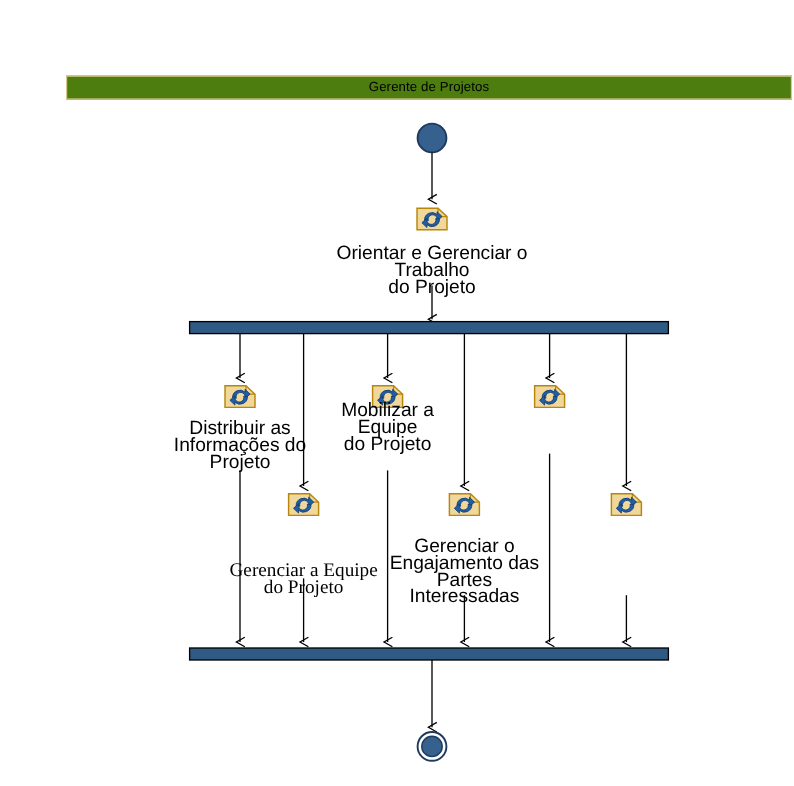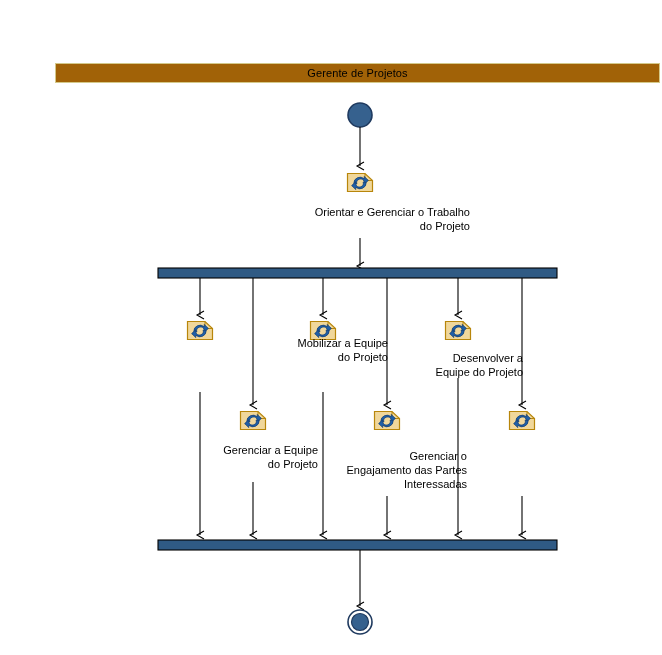--- a/index.html
+++ b/index.html
@@ -25,37 +25,37 @@
     left: 0; top: 0;
     width: 662px;
     height: 655px;
   }
   .swimlane-header {
     position: absolute;
     left: 55px;
     top: 63px;
     width: 605px;
     height: 20px;
-    background: #a16207;
+    background: #4d7c0f;
     border: 1px solid #d4c98a;
     box-sizing: border-box;
     display: flex;
     align-items: center;
     justify-content: center;
   }
   .swimlane-header-label {
     font-size: 11px;
     color: #000000;
     letter-spacing: 0.1px;
     line-height: 1;
   }
   .node-label {
     position: absolute;
-    text-align: right;
-    font-size: 11px;
+    text-align: center;
+    font-size: 16px;
     color: #000000;
     line-height: 14px;
     white-space: pre-line;
     transform: translateX(-50%);
   }
 </style>
 </head>
 <body>
 
 <div id="diagram-root">
@@ -137,28 +137,29 @@
 
     <line x1="360" y1="550" x2="360" y2="606" stroke="#000000" stroke-width="1.1" marker-end="url(#arrow)"></line>
 
     <circle cx="360" cy="622" r="12" fill="#ffffff" stroke="#1f3a5f" stroke-width="1.6"></circle>
     <circle cx="360" cy="622" r="8.5" fill="#36618e" stroke="#1f3a5f" stroke-width="1.2"></circle>
   </svg>
 
   <div class="node-label" style="left:360px; top:205px; width:220px;">Orientar e Gerenciar o Trabalho
 do Projeto</div>
 
+  <div class="node-label" style="left:200px; top:351px; width:120px;">Distribuir as
+Informações do
+Projeto</div>
 
   <div class="node-label" style="left:323px; top:336px; width:130px;">Mobilizar a Equipe
 do Projeto</div>
 
-  <div class="node-label" style="left:458px; top:351px; width:130px;">Desenvolver a
-Equipe do Projeto</div>
 
-  <div class="node-label" style="left:253px; top:443px; width:130px;">Gerenciar a Equipe
+  <div class="node-label" style="left:253px; top:469px; width:130px;font-family:Liberation Serif, serif;">Gerenciar a Equipe
 do Projeto</div>
 
   <div class="node-label" style="left:387px; top:449px; width:160px;">Gerenciar o
 Engajamento das Partes
 Interessadas</div>
 
 
 </div>
 
 </body></html>

